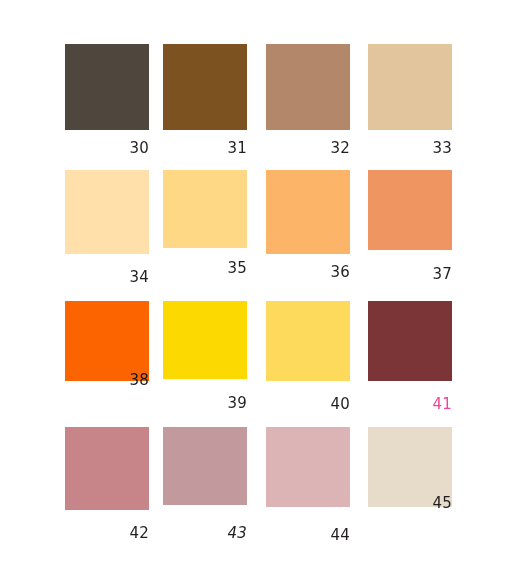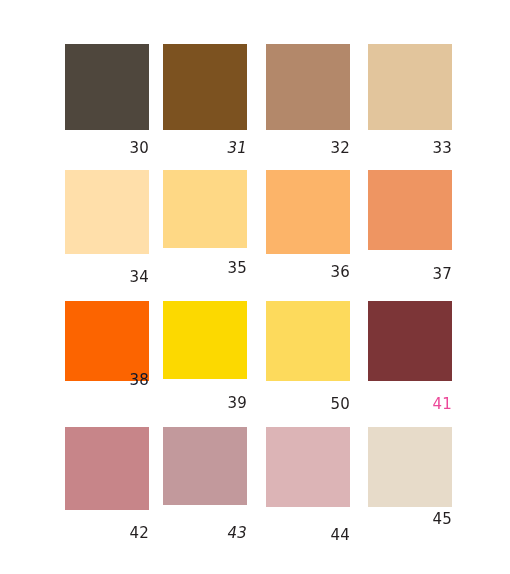--- a/index.html
+++ b/index.html
@@ -42,21 +42,21 @@
 <body>
 
 <div id="swatch-grid">
     <div class="swatch-cell" style="left: 65px; top: 44px; width: 84px; height: 86px;">
       <div class="swatch-chip" title="30" style="background: rgb(79, 71, 61);"></div>
     </div>
     <div class="swatch-label" style="left: 65px; top: 141px; width: 84px; color: rgb(35, 31, 32);">30</div>
     <div class="swatch-cell" style="left: 163px; top: 44px; width: 84px; height: 86px;">
       <div class="swatch-chip" title="31" style="background: rgb(124, 82, 32);"></div>
     </div>
-    <div class="swatch-label" style="left: 163px; top: 141px; width: 84px; color: rgb(35, 31, 32); font-style: italic;">31</div>
+    <div class="swatch-label" style="left: 163px; top: 141px; width: 84px; color: rgb(35, 31, 32);">31</div>
     <div class="swatch-cell" style="left: 266px; top: 44px; width: 84px; height: 86px;">
       <div class="swatch-chip" title="32" style="background: rgb(179, 136, 106);"></div>
     </div>
     <div class="swatch-label" style="left: 266px; top: 141px; width: 84px; color: rgb(35, 31, 32);">32</div>
     <div class="swatch-cell" style="left: 368px; top: 44px; width: 84px; height: 86px;">
       <div class="swatch-chip" title="33" style="background: rgb(226, 197, 156);"></div>
     </div>
     <div class="swatch-label" style="left: 368px; top: 141px; width: 84px; color: rgb(35, 31, 32);">33</div>
     <div class="swatch-cell" style="left: 65px; top: 170px; width: 84px; height: 84px;">
       <div class="swatch-chip" title="34" style="background: rgb(255, 223, 170);"></div>
@@ -78,34 +78,34 @@
       <div class="swatch-chip" title="38" style="background: rgb(252, 100, 0);"></div>
     </div>
     <div class="swatch-label" style="left: 65px; top: 373px; width: 84px; color: #0f172a;">38</div>
     <div class="swatch-cell" style="left: 163px; top: 301px; width: 84px; height: 78px;">
       <div class="swatch-chip" title="39" style="background: rgb(252, 217, 0);"></div>
     </div>
     <div class="swatch-label" style="left: 163px; top: 396px; width: 84px; color: rgb(35, 31, 32);">39</div>
     <div class="swatch-cell" style="left: 266px; top: 301px; width: 84px; height: 80px;">
       <div class="swatch-chip" title="40" style="background: rgb(253, 218, 92);"></div>
     </div>
-    <div class="swatch-label" style="left: 266px; top: 397px; width: 84px; color: rgb(35, 31, 32);">50</div>
+    <div class="swatch-label" style="left: 266px; top: 397px; width: 84px; color: rgb(35, 31, 32);">40</div>
     <div class="swatch-cell" style="left: 368px; top: 301px; width: 84px; height: 80px;">
       <div class="swatch-chip" title="41" style="background: rgb(124, 53, 55);"></div>
     </div>
     <div class="swatch-label" style="left: 368px; top: 397px; width: 84px; color: #ec4899;">41</div>
     <div class="swatch-cell" style="left: 65px; top: 427px; width: 84px; height: 83px;">
       <div class="swatch-chip" title="42" style="background: rgb(199, 133, 137);"></div>
     </div>
     <div class="swatch-label" style="left: 65px; top: 526px; width: 84px; color: rgb(35, 31, 32);">42</div>
     <div class="swatch-cell" style="left: 163px; top: 427px; width: 84px; height: 78px;">
       <div class="swatch-chip" title="43" style="background: rgb(194, 153, 156);"></div>
     </div>
     <div class="swatch-label" style="left: 163px; top: 526px; width: 84px; color: rgb(35, 31, 32); font-style: italic;">43</div>
     <div class="swatch-cell" style="left: 266px; top: 427px; width: 84px; height: 80px;">
       <div class="swatch-chip" title="44" style="background: rgb(220, 180, 182);"></div>
     </div>
     <div class="swatch-label" style="left: 266px; top: 528px; width: 84px; color: rgb(35, 31, 32);">44</div>
     <div class="swatch-cell" style="left: 368px; top: 427px; width: 84px; height: 80px;">
       <div class="swatch-chip" title="45" style="background: rgb(231, 219, 201);"></div>
     </div>
-    <div class="swatch-label" style="left: 368px; top: 512px; width: 84px; color: rgb(35, 31, 32);">45</div>
+    <div class="swatch-label" style="left: 368px; top: 496px; width: 84px; color: rgb(35, 31, 32);">45</div>
   </div>
 
 </body></html>

